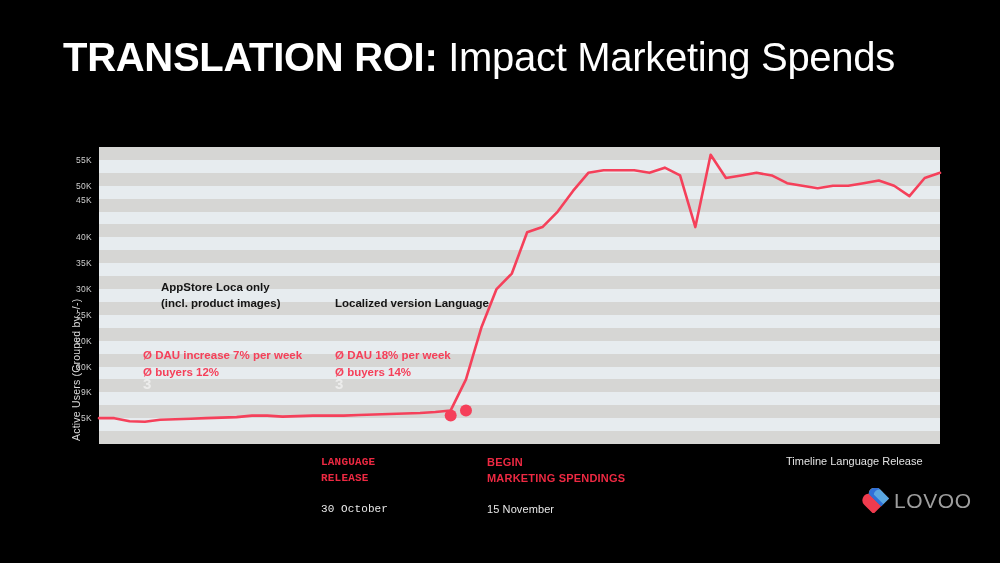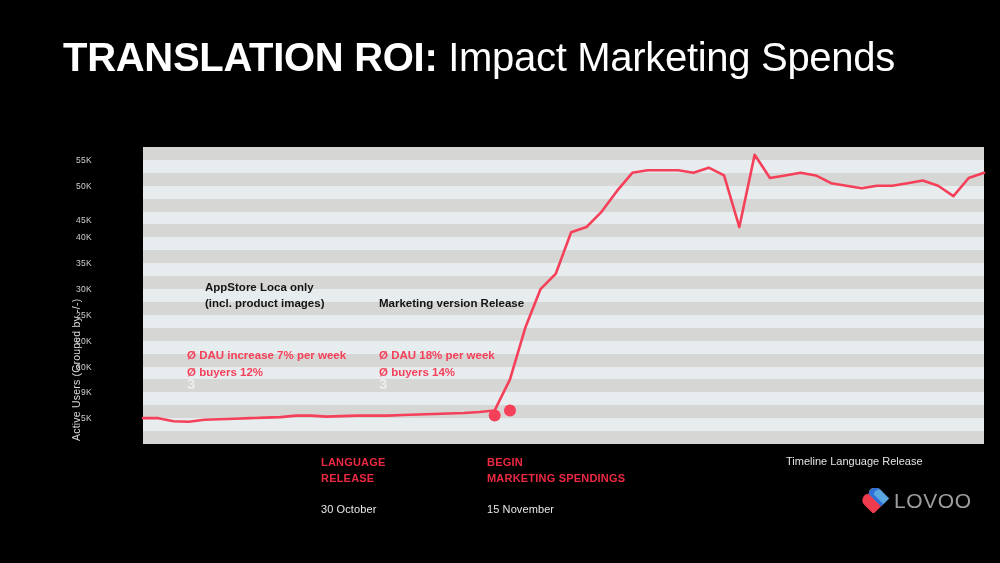--- a/index.html
+++ b/index.html
@@ -36,21 +36,20 @@
     color: #ffffff;
   }
 
   
   #chart-area {
     position: absolute;
     left: 99px;
     top: 147px;
     width: 841px;
     height: 297px;
-    margin-left: 44px;
   }
   #band-stack {
     position: absolute;
     inset: 0;
     overflow: hidden;
   }
   .band {
     position: absolute;
     left: 0;
     width: 100%;
@@ -179,21 +178,21 @@
 
 <div id="y-ticks">
     <div class="y-tick" style="top: 271.174px;">5K</div>
     <div class="y-tick" style="top: 245.348px;">9K</div>
     <div class="y-tick" style="top: 219.522px;">20K</div>
     <div class="y-tick" style="top: 193.696px;">20K</div>
     <div class="y-tick" style="top: 167.87px;">25K</div>
     <div class="y-tick" style="top: 142.043px;">30K</div>
     <div class="y-tick" style="top: 116.217px;">35K</div>
     <div class="y-tick" style="top: 90.3913px;">40K</div>
-    <div class="y-tick" style="top: 73px;">45K</div>
+    <div class="y-tick" style="top: 53px;">45K</div>
     <div class="y-tick" style="top: 38.7391px;">50K</div>
     <div class="y-tick" style="top: 12.913px;">55K</div>
   </div>
 
 <div id="chart-area">
   <div id="band-stack">
       <div class="band" style="top: 284.087px; height: 12.913px; background: rgb(214, 214, 212);"></div>
       <div class="band" style="top: 271.174px; height: 12.913px; background: rgb(231, 236, 239);"></div>
       <div class="band" style="top: 258.261px; height: 12.913px; background: rgb(214, 214, 212);"></div>
       <div class="band" style="top: 245.348px; height: 12.913px; background: rgb(231, 236, 239);"></div>
@@ -223,37 +222,37 @@
         <circle cx="351.69" cy="268.59" r="6" fill="#F5405A"></circle>
         <circle cx="366.98" cy="263.43" r="6" fill="#F5405A"></circle>
       </g>
   </svg>
 
   <div class="plot-note" style="left:62px; top:132px;">
     <div>AppStore Loca only</div>
     <div>(incl. product images)</div>
   </div>
   <div class="plot-note" style="left:236px; top:148px;">
-    <div>Marketing version Release</div>
+    <div>Localized version Language</div>
   </div>
 
   <div class="plot-stat" style="left:44px; top:200px;">
     <div>Ø DAU increase 7% per week</div>
     <div>Ø buyers 12%</div>
   </div>
   <div class="plot-ghost" style="left:44px; top:228px;">3</div>
 
   <div class="plot-stat" style="left:236px; top:200px;">
     <div>Ø DAU 18% per week</div>
     <div>Ø buyers 14%</div>
   </div>
   <div class="plot-ghost" style="left:236px; top:228px;">3</div>
 </div>
 
-<div class="callout" style="left:321px; top:455px;">
+<div class="callout" style="left:321px; top:455px;font-family:Liberation Mono, monospace;">
   <div class="co-head">LANGUAGE</div>
   <div class="co-head">RELEASE</div>
   <div class="co-date">30 October</div>
 </div>
 
 <div class="callout" style="left:487px; top:455px;">
   <div class="co-head">BEGIN</div>
   <div class="co-head">MARKETING SPENDINGS</div>
   <div class="co-date">15 November</div>
 </div>

